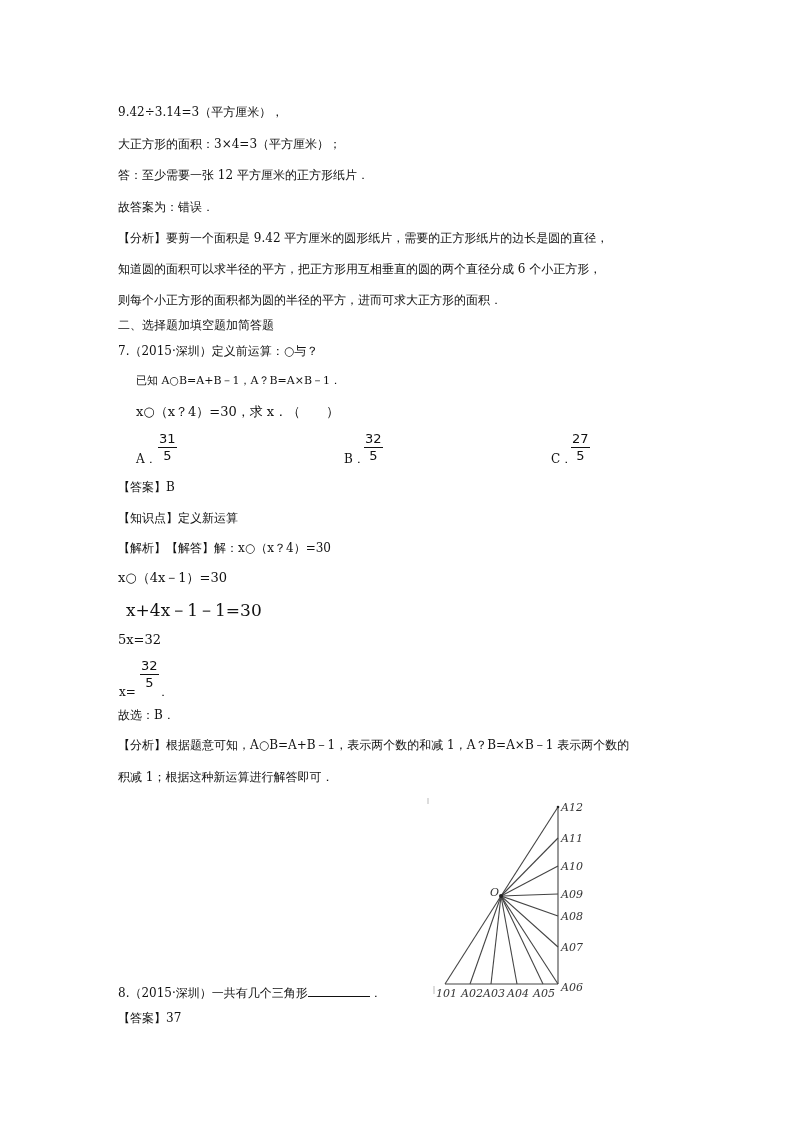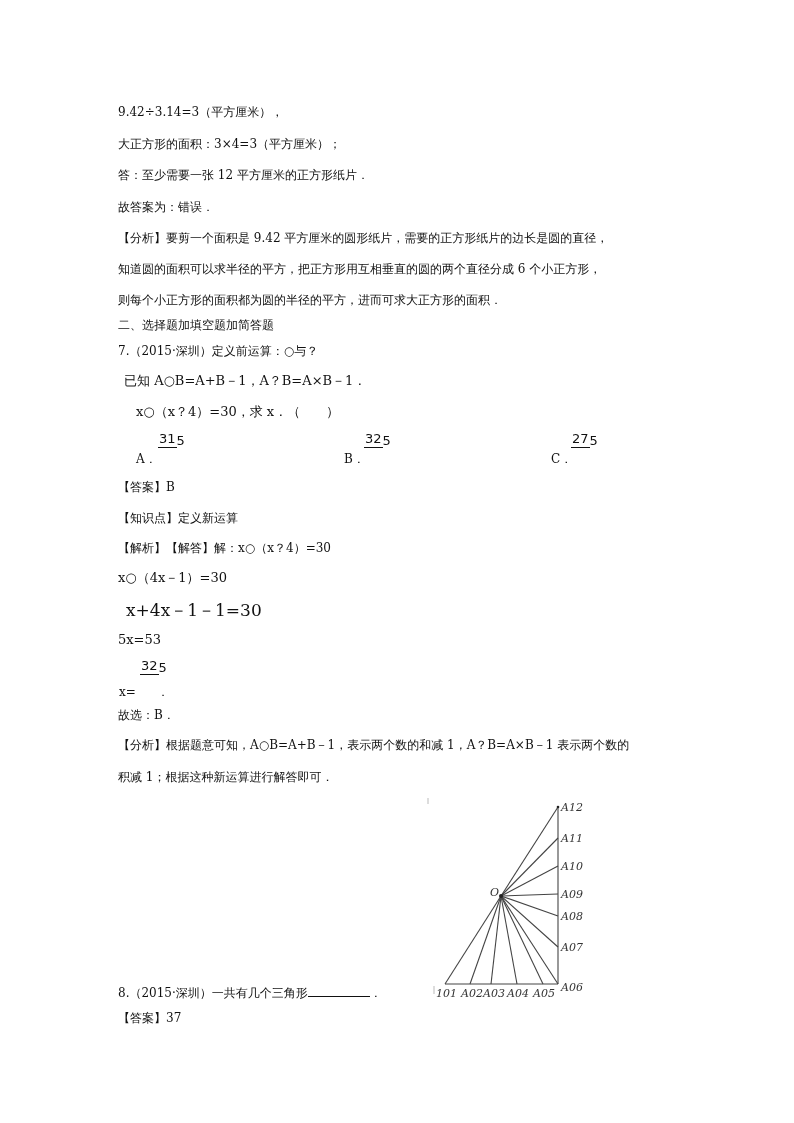--- a/index.html
+++ b/index.html
@@ -1,21 +1,21 @@
 <!DOCTYPE html>
 <html><head>
 <meta charset="utf-8">
 <style>
   html, body { margin: 0; padding: 0; background: #ffffff; }
   body { width: 794px; height: 1123px; position: relative; overflow: hidden;
          font-family: "DejaVu Serif", serif; color: #111; }
   .ln { position: absolute; font-size: 12px; line-height: 16px; white-space: nowrap; }
   .tag { font-weight: normal; }
   .opt-label { position: absolute; font-size: 12px; line-height: 14px; white-space: nowrap; }
-  .frac { position: absolute; display: inline-flex; flex-direction: row; align-items: center;
+  .frac { position: absolute; display: inline-flex; flex-direction: column; align-items: center;
           font-family: "DejaVu Sans", sans-serif; font-size: 13px; line-height: 14px; }
   .frac .num { padding: 0 1px 1px 1px; border-bottom: 1px solid #111; }
   .frac .den { padding-top: 1px; }
   .blank { display: inline-block; width: 62px; border-bottom: 1px solid #111; height: 12px; vertical-align: baseline; }
   svg text { font-family: "DejaVu Serif", serif; font-style: italic; font-size: 11px; fill: #333; }
   .dg-line { stroke: #444; stroke-width: 1.1; }
 </style>
 </head>
 <body>
 
@@ -26,21 +26,21 @@
 
 <div class="ln" style="left:118px;top:230px">
   <span class="tag">【分析】</span><span>要剪一个面积是 9.42 平方厘米的圆形纸片，需要的正方形纸片的边长是圆的直径，</span>
 </div>
 <div class="ln" style="left:118px;top:261px">知道圆的面积可以求半径的平方，把正方形用互相垂直的圆的两个直径分成 6 个小正方形，</div>
 <div class="ln" style="left:118px;top:292px">则每个小正方形的面积都为圆的半径的平方，进而可求大正方形的面积．</div>
 
 <div class="ln" style="left:118px;top:317px">二、选择题加填空题加简答题</div>
 
 <div class="ln" style="left:118px;top:343px">7.（2015·深圳）定义前运算：○与？</div>
-<div class="ln" style="left:124px;top:373px;font-size:13px">已知 A○B=A+B－1，A？B=A×B－1．</div>
+<div class="ln" style="left:136px;top:373px;font-size:11px">已知 A○B=A+B－1，A？B=A×B－1．</div>
 <div class="ln" style="left:136px;top:404px;font-size:13px">x○（x？4）=30，求 x．（　　）</div>
 
 <div>
   <span class="opt-label" style="left:136px;top:452px">A．</span>
   <span class="frac" style="left:158px;top:432px">
     <span class="num">31</span>
     <span class="den">5</span>
   </span>
 </div>
 <div>
@@ -62,21 +62,21 @@
   <span class="tag">【答案】</span><span>B</span>
 </div>
 <div class="ln" style="left:118px;top:510px">
   <span class="tag">【知识点】</span><span>定义新运算</span>
 </div>
 <div class="ln" style="left:118px;top:540px">
   <span class="tag">【解析】</span><span class="tag">【解答】</span><span>解：x○（x？4）=30</span>
 </div>
 <div class="ln" style="left:118px;top:570px;font-size:13px">x○（4x－1）=30</div>
 <div class="ln" style="left:126px;top:602px;font-size:17px">x+4x－1－1=30</div>
-<div class="ln" style="left:118px;top:632px;font-size:13px">5x=53</div>
+<div class="ln" style="left:118px;top:632px;font-size:13px">5x=32</div>
 
 <div>
   <span class="ln" style="left:119px;top:684px;font-size:12px">x=</span>
   <span class="frac" style="left:140px;top:659px">
     <span class="num">32</span>
     <span class="den">5</span>
   </span>
   <span class="ln" style="left:157px;top:684px">．</span>
 </div>
 

